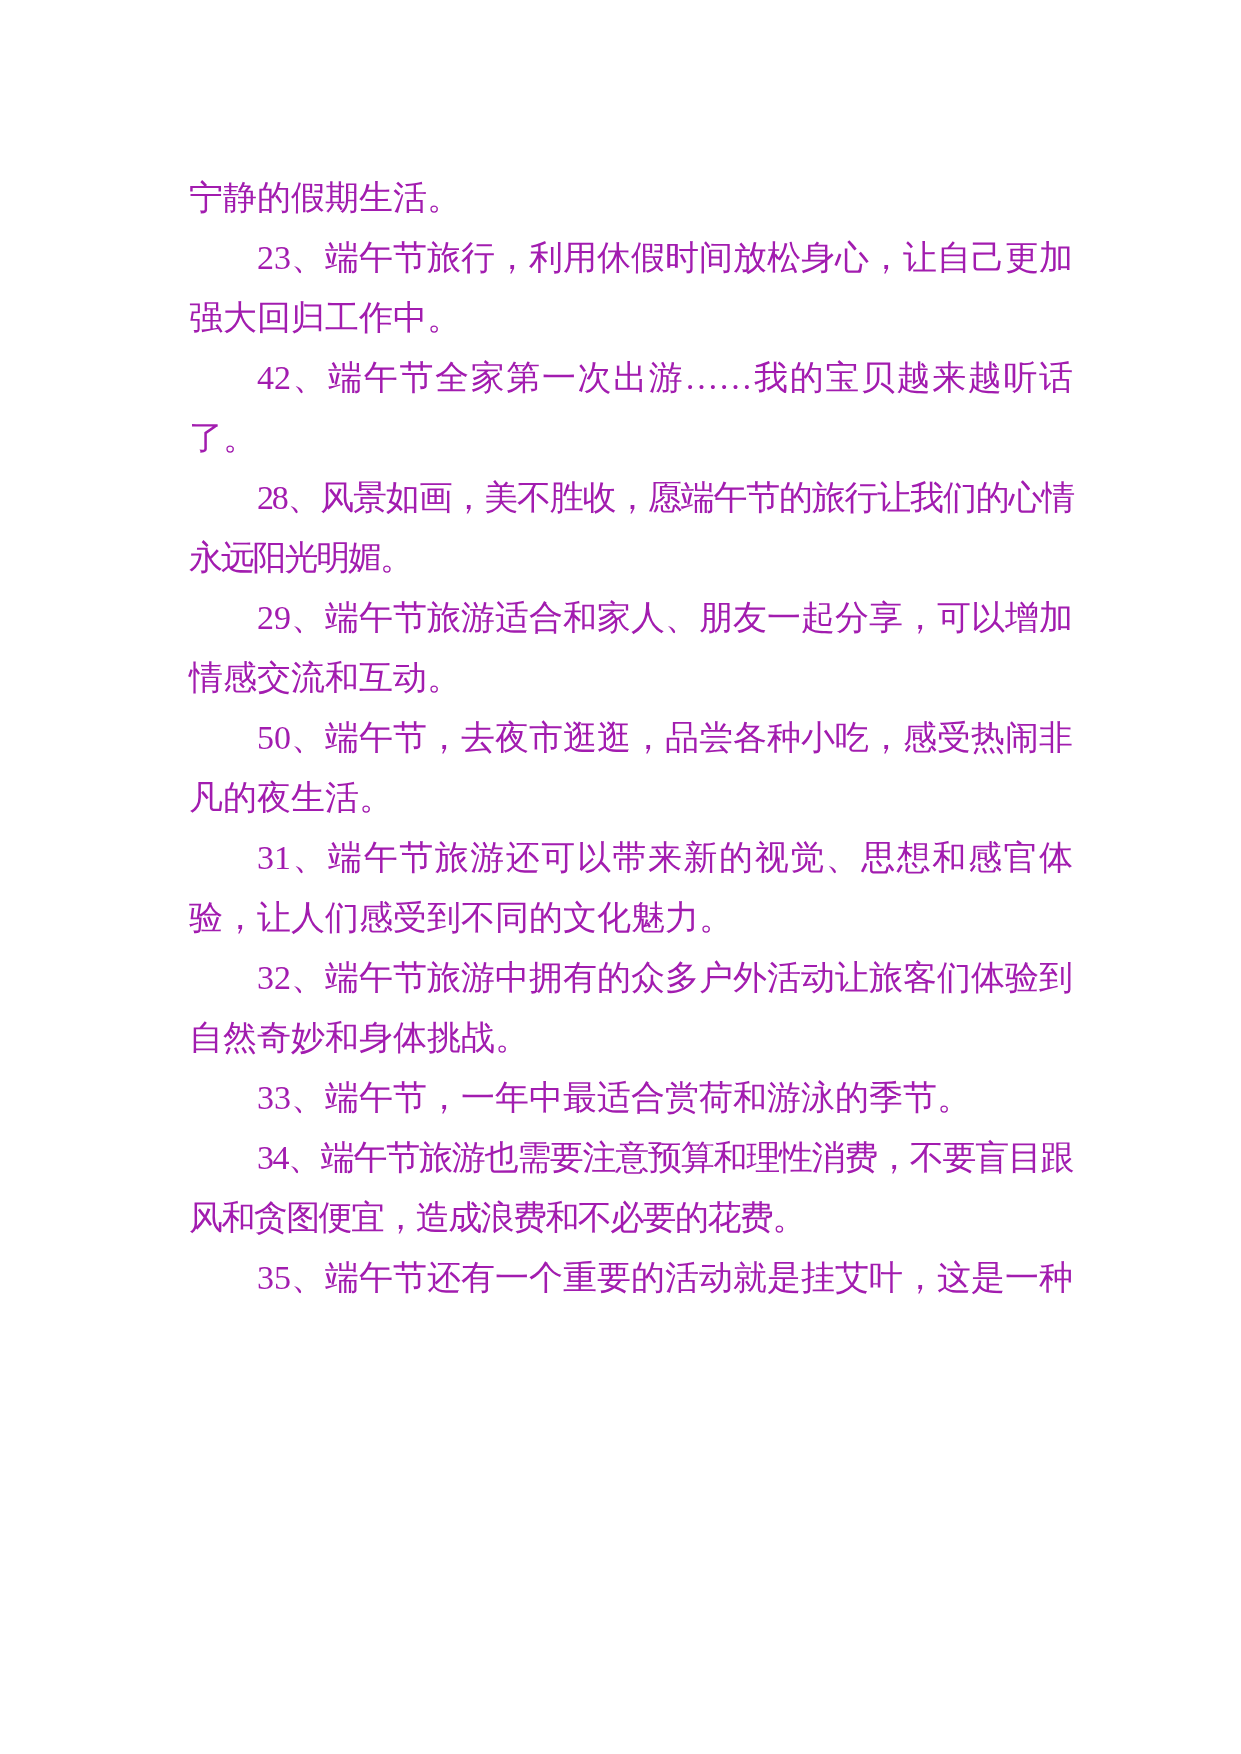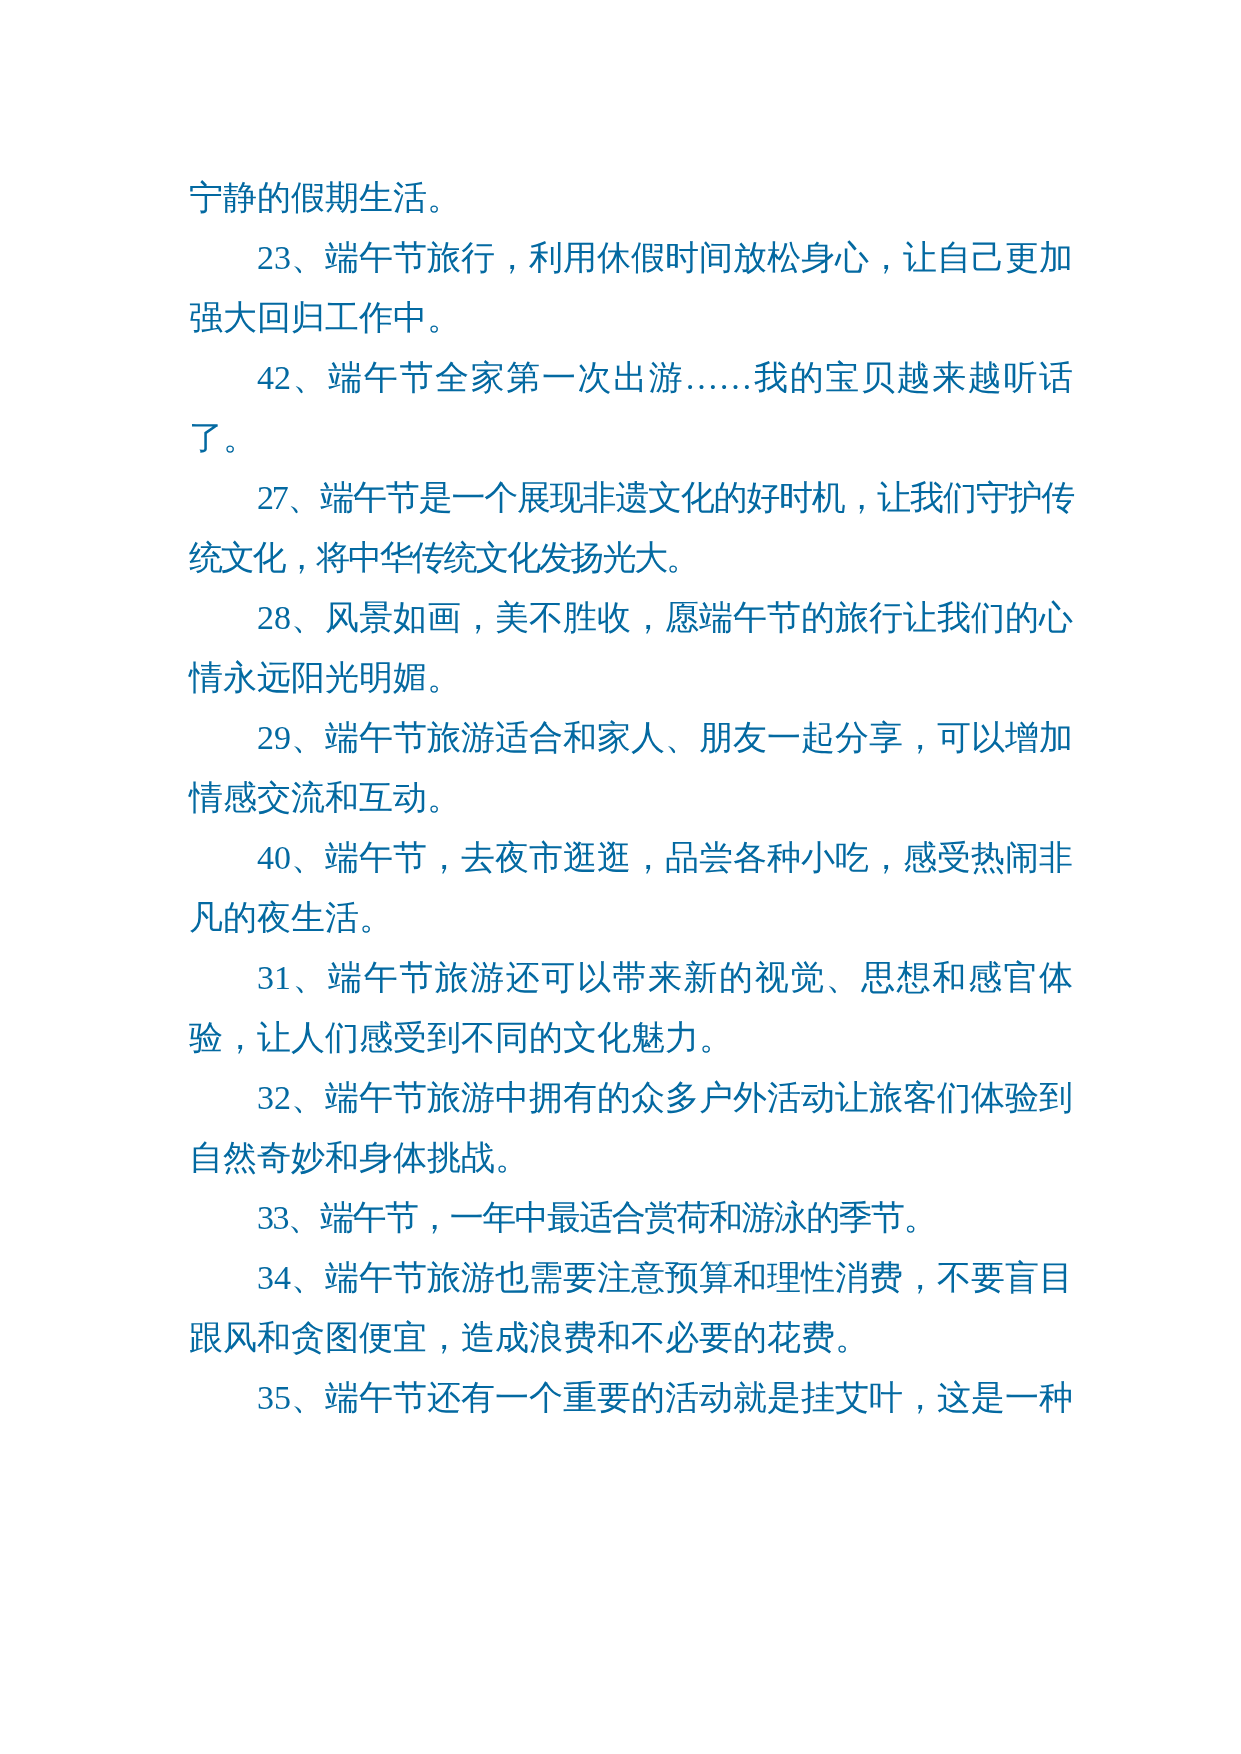--- a/index.html
+++ b/index.html
@@ -13,21 +13,21 @@
     height: 1754px;
     background: #ffffff;
     overflow: hidden;
     font-family: "Liberation Serif", "DejaVu Serif", serif;
   }
   .text-block {
     position: absolute;
     left: 189px;
     top: 168px;
     width: 884px;
-    color: #0369a1;
+    color: #a21caf;
     font-size: 34px;
     line-height: 60px;
     text-align: justify;
     text-justify: inter-character;
     line-break: strict;
     word-break: normal;
   }
   .text-block p {
     margin: 0;
     padding: 0;
@@ -42,23 +42,22 @@
 </style>
 </head>
 <body>
 
 <div class="page">
   <div class="text-block">
 
   <p class="no-indent">宁静的假期生活。</p>
       <p>23、端午节旅行，利用休假时间放松身心，让自己更加强大回归工作中。</p>
       <p>42、端午节全家第一次出游……我的宝贝越来越听话了。</p>
-      <p>27、端午节是一个展现非遗文化的好时机，让我们守护传统文化，将中华传统文化发扬光大。</p>
       <p>28、风景如画，美不胜收，愿端午节的旅行让我们的心情永远阳光明媚。</p>
       <p>29、端午节旅游适合和家人、朋友一起分享，可以增加情感交流和互动。</p>
-      <p>40、端午节，去夜市逛逛，品尝各种小吃，感受热闹非凡的夜生活。</p>
+      <p>50、端午节，去夜市逛逛，品尝各种小吃，感受热闹非凡的夜生活。</p>
       <p>31、端午节旅游还可以带来新的视觉、思想和感官体验，让人们感受到不同的文化魅力。</p>
       <p>32、端午节旅游中拥有的众多户外活动让旅客们体验到自然奇妙和身体挑战。</p>
       <p>33、端午节，一年中最适合赏荷和游泳的季节。</p>
       <p>34、端午节旅游也需要注意预算和理性消费，不要盲目跟风和贪图便宜，造成浪费和不必要的花费。</p>
       <p>35、端午节还有一个重要的活动就是挂艾叶，这是一种</p>
     </div>
 </div>
 
 </body></html>

